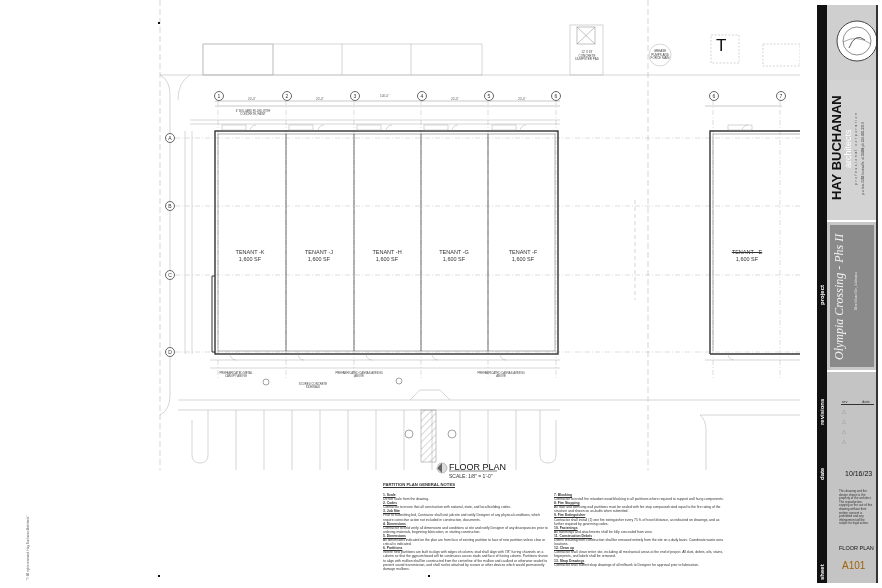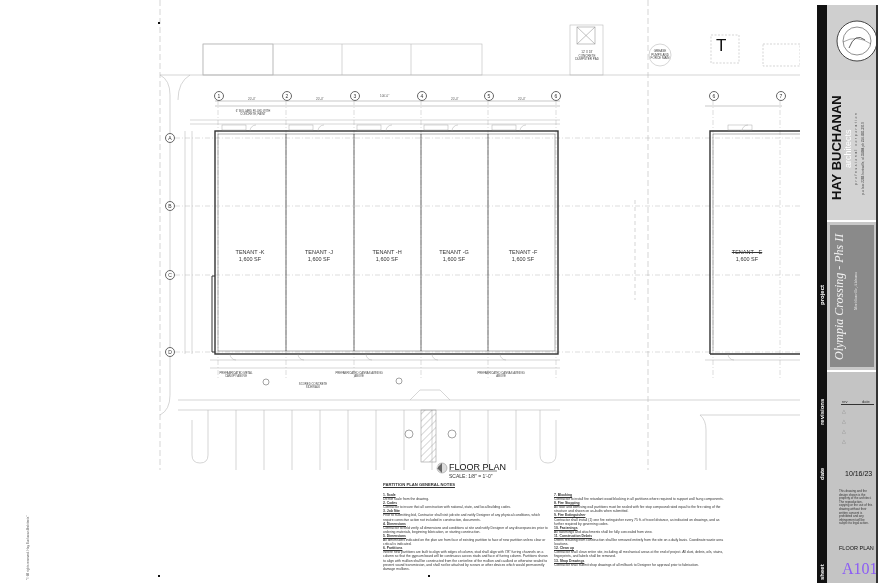--- a/index.html
+++ b/index.html
@@ -326,15 +326,15 @@
   <div class="abs" style="left:47px;top:399px;font-size:4px;color:#333;">date</div>
   <div class="abs" style="left:26px;top:404px;width:33px;height:0;border-top:0.5px solid #333;"></div>
   <div class="abs" style="left:27px;top:406px;font-size:5px;color:#888;line-height:10px;">△<br>△<br>△<br>△</div>
 
   <div class="tb-band-label" style="left:4px;top:480px;">date</div>
   <div class="abs" style="left:30px;top:470px;font-size:7px;color:#111;">10/16/23</div>
   <div class="abs" style="left:24px;top:490px;width:34px;font-size:3px;line-height:3.6px;color:#333;">This drawing and the design shown is the property of the architect. The reproduction, copying or the use of this drawing without their written consent is prohibited and any infringement will be subject to legal action.</div>
 
   <div class="tb-band-label" style="left:4px;top:580px;">sheet</div>
   <div class="abs" style="left:24px;top:545px;font-size:5.5px;color:#111;">FLOOR PLAN</div>
-  <div class="abs" style="left:27px;top:560px;font-size:16px;color:#8b5cf6;font-family:Liberation Serif, serif;">A101</div>
+  <div class="abs" style="left:27px;top:560px;font-size:10px;color:#a16207;">A101</div>
   <div class="abs" style="left:61px;top:5px;width:2px;height:578px;background:#333;"></div>
 </div>
 
 </body></html>

